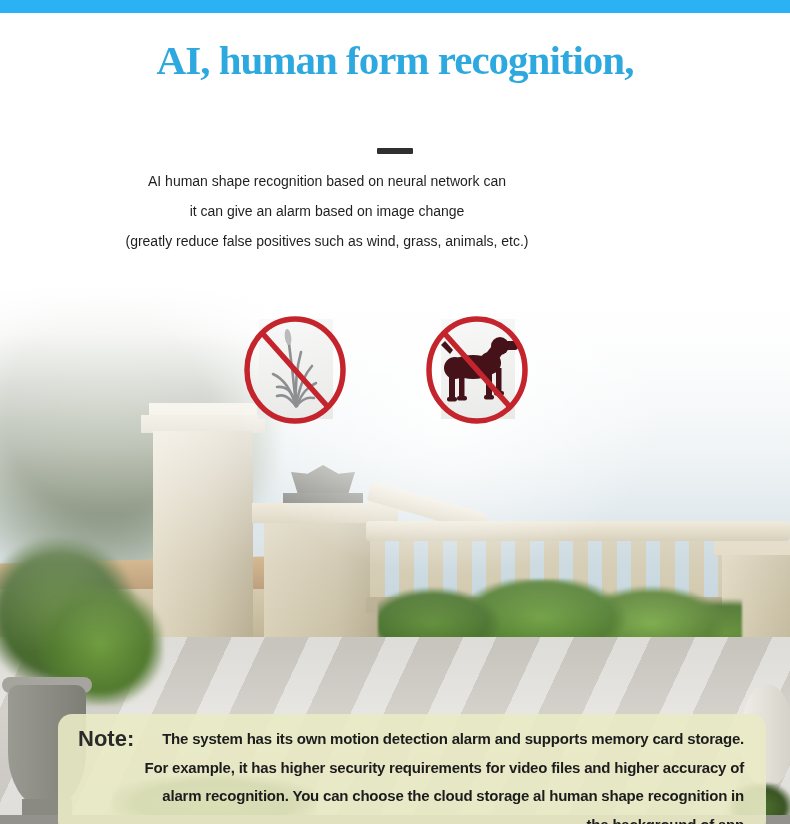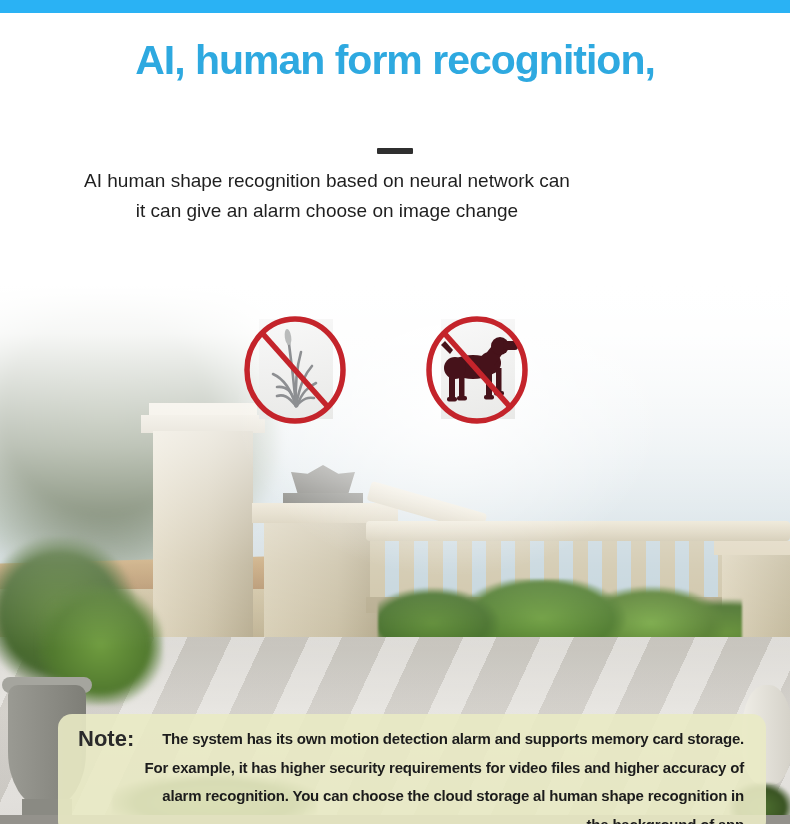--- a/index.html
+++ b/index.html
@@ -4,26 +4,26 @@
 <style>
   html,body{margin:0;padding:0;background:#fff;}
   .canvas{
     position:relative;width:790px;height:824px;overflow:hidden;background:#fff;
     font-family:"Liberation Sans",sans-serif;
   }
   
   .top-bar{position:absolute;left:0;top:0;width:790px;height:13px;background:var(--top-bar,#2ab2f4);}
   
   .heading{position:absolute;left:0;top:38px;width:790px;text-align:center;
-    color:var(--heading,#2ea9e0);font-weight:bold;font-size:41px;line-height:44px;letter-spacing:-1px;z-index:5;}
+    color:var(--heading,#2ea9e0);font-weight:bold;font-size:41px;line-height:44px;letter-spacing:-1px;z-index:5;font-family:Liberation Serif, serif;}
   .divider{position:absolute;left:377px;top:148px;width:36px;height:6px;border-radius:1px;
     background:var(--divider,#2f2f2f);z-index:5;}
   
   .intro{position:absolute;left:0;top:166px;width:654px;text-align:center;
-    color:var(--body-text,#1f1f1f);font-size:19px;line-height:30px;z-index:5;}
+    color:var(--body-text,#1f1f1f);font-size:14px;line-height:30px;z-index:5;}
   
   .icon-wrap{position:absolute;width:106px;height:110px;z-index:6;}
   .icon-wrap.grass{left:242px;top:314px;}
   .icon-wrap.dog{left:424px;top:314px;}
   .icon-backdrop{position:absolute;left:17px;top:5px;width:74px;height:100px;
     background:linear-gradient(165deg,#f8f8f8,#e7e7e5);opacity:.9;}
   .icon-wrap svg{position:absolute;left:0;top:0;}
   
   .photo{position:absolute;left:0;top:285px;width:790px;height:539px;overflow:hidden;z-index:1;}
   .photo *{position:absolute;}
@@ -103,21 +103,22 @@
   <div class="top-bar"></div>
 
   <div class="heading">
     <div>AI, human form recognition,</div>
   </div>
 
   <div class="divider"></div>
 
   <div class="intro">
     <div>AI human shape recognition based on neural network can</div>
-    <div>it can give an alarm choose on image change</div>
+    <div>it can give an alarm based on image change</div>
+    <div>(greatly reduce false positives such as wind, grass, animals, etc.)</div>
   </div>
 
   <div class="photo">
     <div class="sky"></div>
     <div class="left-bush"></div>
     <div class="wall-ledge"></div>
     <div class="wall-face"></div>
     <div class="pillar1-cap2"></div>
     <div class="pillar1-cap"></div>
     <div class="pillar1"></div>

